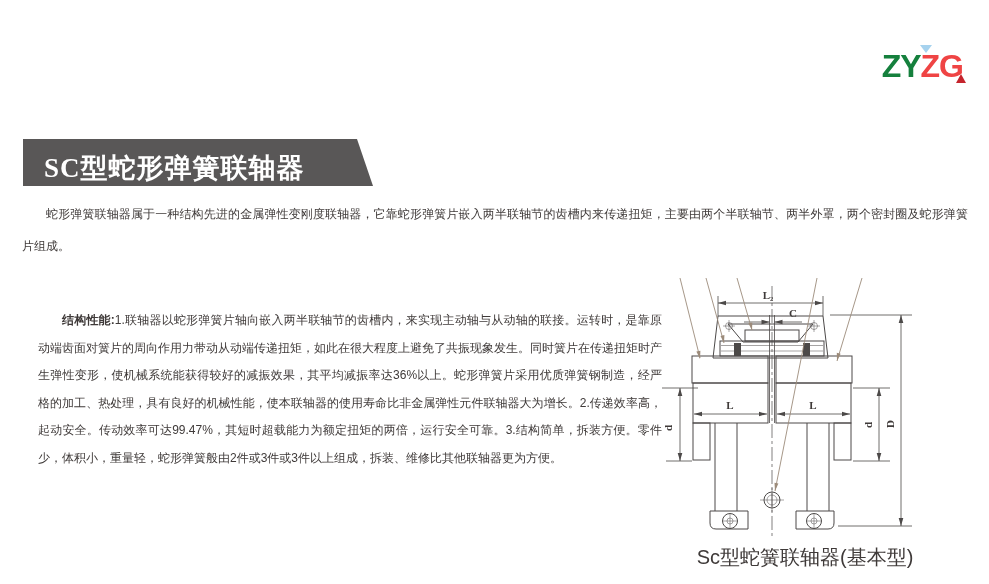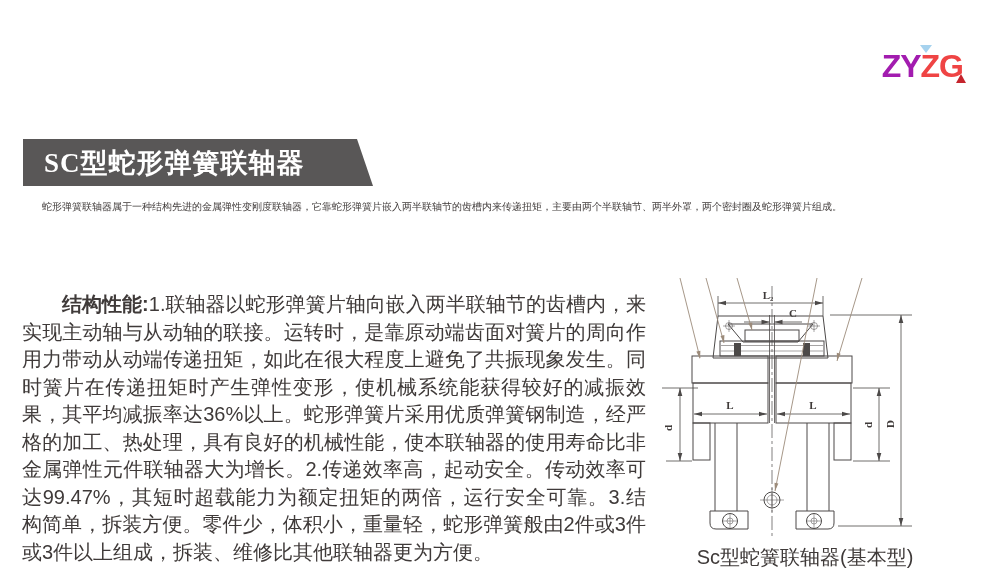--- a/index.html
+++ b/index.html
@@ -3,36 +3,36 @@
 <meta charset="utf-8">
 <style>
   html,body{margin:0;padding:0;background:#fff;}
   .page{
     position:relative;width:989px;height:584px;background:#fff;overflow:hidden;
     font-family:"Liberation Sans",sans-serif;color:#3f3a39;
   }
   
   .logo{position:absolute;top:50px;right:26px;line-height:1;white-space:nowrap;}
   .logo .part{font-size:32px;font-weight:bold;letter-spacing:-1px;font-family:"Liberation Sans",sans-serif;}
-  .logo .zy{color:#a21caf;}
+  .logo .zy{color:#15803d;}
   .logo .zg{color:#ef4444;}
   .tri-down{position:absolute;left:38px;top:-5px;width:0;height:0;
     border-left:6px solid transparent;border-right:6px solid transparent;border-top:8px solid #a6d2ee;}
   .tri-up{position:absolute;right:-3px;bottom:-1px;width:0;height:0;
     border-left:5px solid transparent;border-right:5px solid transparent;border-bottom:9px solid #c5242c;}
   
   .banner{position:absolute;left:23px;top:139px;width:350px;height:47px;background:#595757;
     clip-path:polygon(0 0,334px 0,350px 100%,0 100%);
-    display:flex;align-items:center;padding-left:21px;box-sizing:border-box;}
+    display:flex;align-items:flex-end;padding-left:21px;box-sizing:border-box;}
   .banner-title{color:#ffffff;font-family:"Liberation Serif",serif;font-size:27px;font-weight:bold;letter-spacing:1px;}
   
-  .intro{position:absolute;left:22px;top:198px;width:946px;font-size:10px;line-height:18px;
+  .intro{position:absolute;left:22px;top:198px;width:946px;font-size:12px;line-height:32px;
     text-align:justify;text-indent:2em;margin:0;}
-  .features{position:absolute;left:22px;top:291px;width:624px;font-size:20px;line-height:27.5px;
-    text-align:justify;text-indent:2em;margin:0;}
+  .features{position:absolute;left:22px;top:291px;width:624px;font-size:12px;line-height:27.5px;
+    text-align:justify;text-indent:2em;margin:16px;}
   .features b{font-weight:bold;}
   
   .drawing{position:absolute;left:650px;top:268px;width:340px;height:276px;}
   .caption{position:absolute;left:655px;top:544px;width:300px;text-align:center;font-size:20px;color:#3f3a39;}
   svg .ln{stroke:#4c4948;stroke-width:1;fill:none;}
   svg .thin{stroke:#4c4948;stroke-width:0.5;fill:none;}
   svg .dim{stroke:#4c4948;stroke-width:0.8;fill:none;}
   svg .leader{stroke:#9c8b7a;stroke-width:0.9;fill:none;}
   svg .arr{fill:#4c4948;stroke:none;}
   svg .larr{fill:#9c8b7a;stroke:none;}

